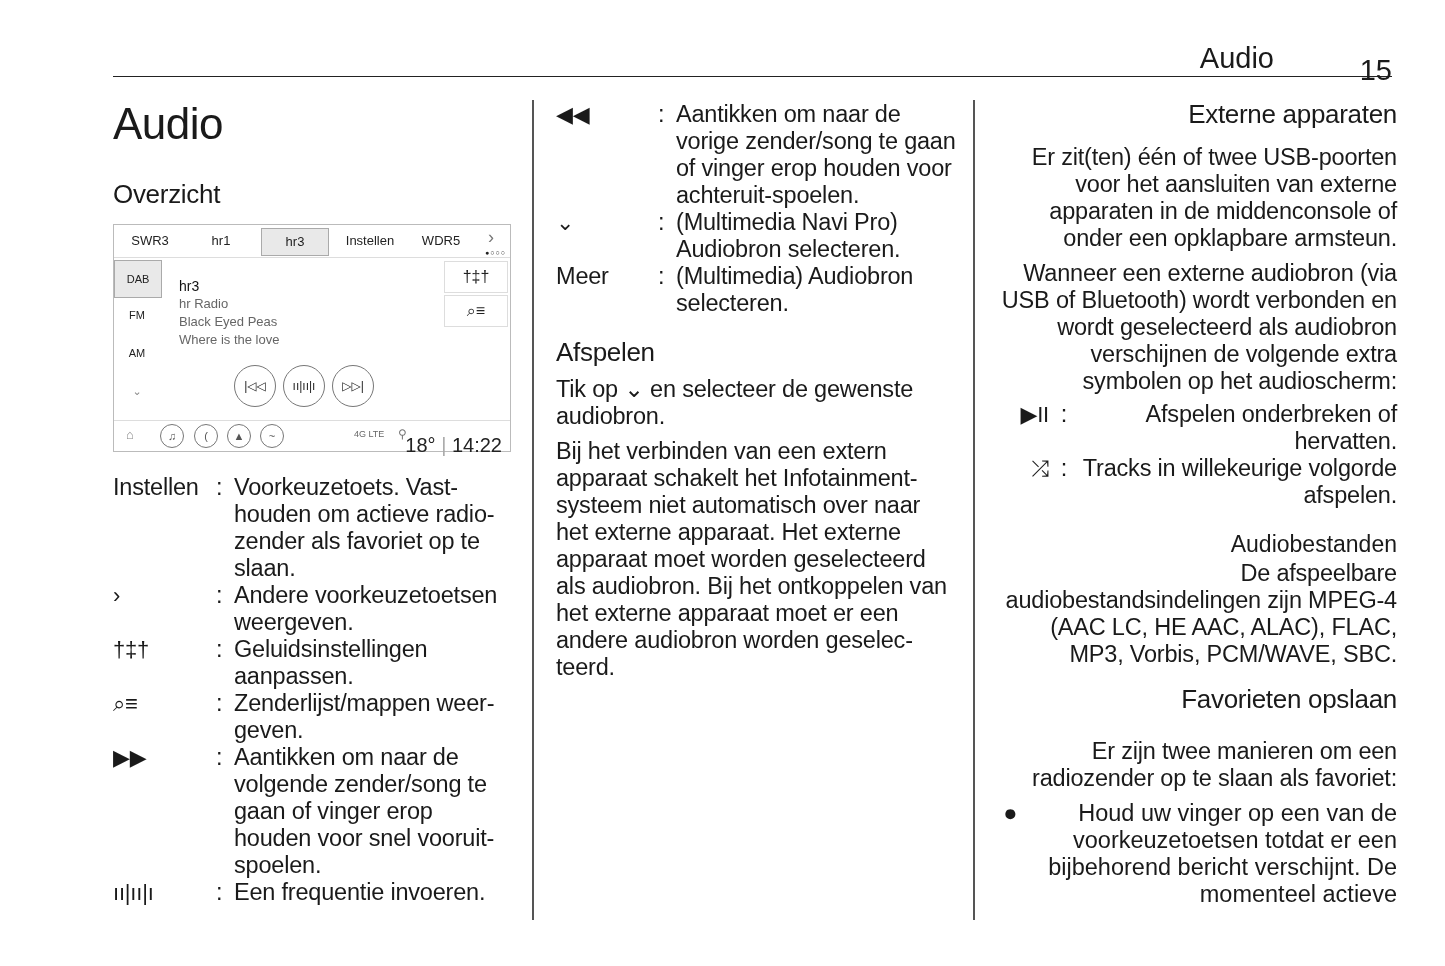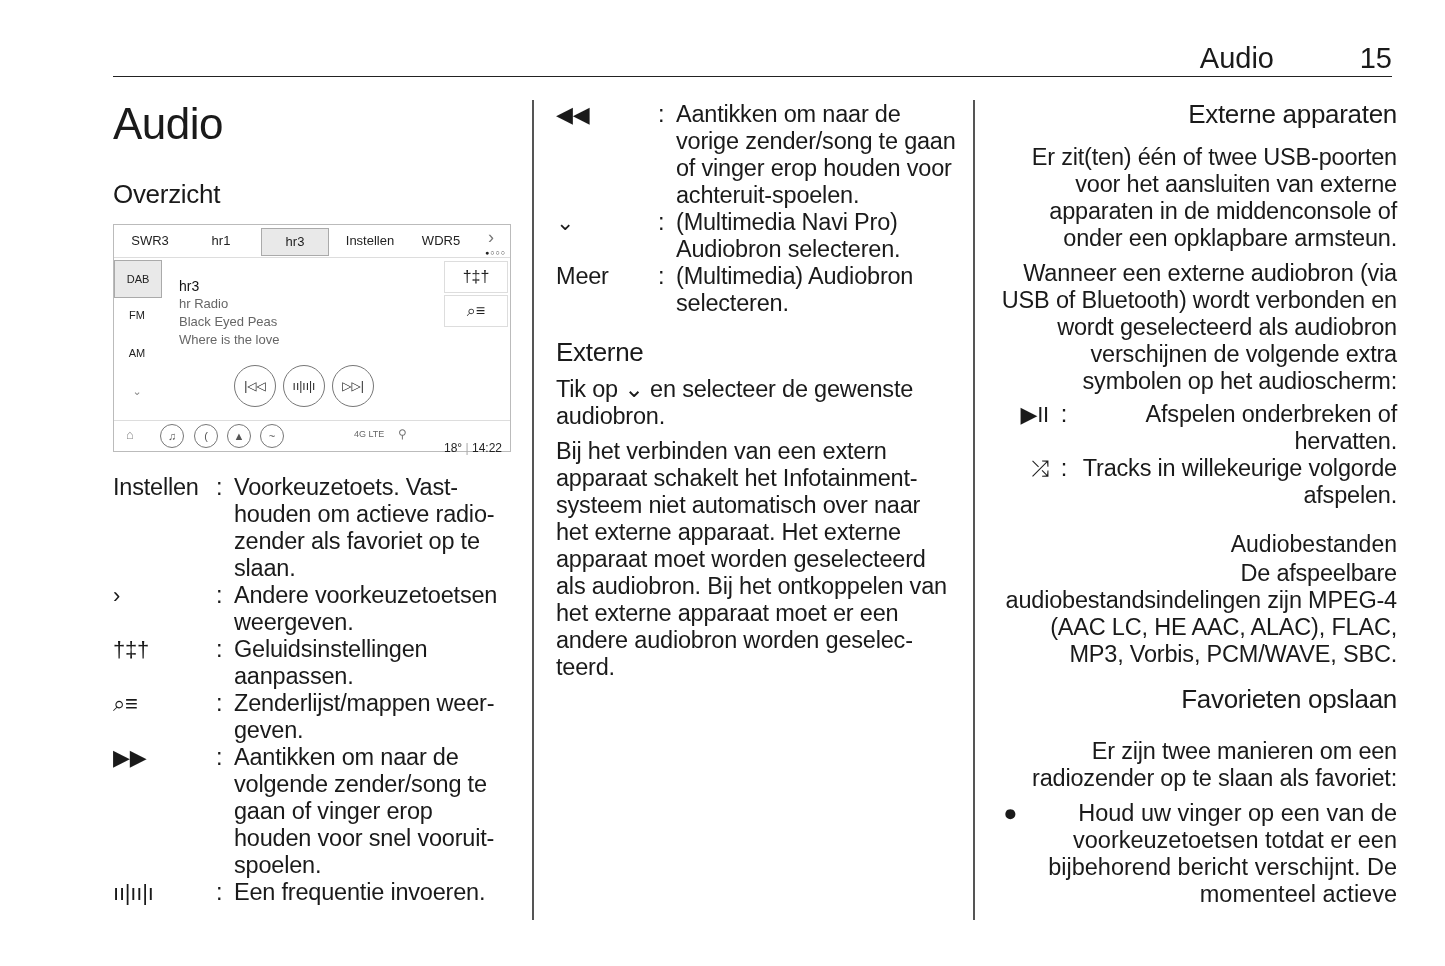--- a/index.html
+++ b/index.html
@@ -1,21 +1,21 @@
 <!DOCTYPE html>
 <html><head>
 <meta charset="utf-8">
 <style>
   html, body { margin: 0; padding: 0; background: #fff; }
   body { width: 1445px; height: 966px; position: relative; overflow: hidden;
          font-family: "Liberation Sans", sans-serif; color: #1a1a1a; }
   .running-head { position: absolute; left: 113px; top: 40px; width: 1279px; height: 36px;
                   border-bottom: 1.5px solid #222; }
   .running-head .sec { position: absolute; right: 118px; top: 2px; font-size: 29px; }
-  .running-head .pg  { position: absolute; right: 0; top: 2px; font-size: 29px; }
+  .running-head .pg  { position: absolute; right: 0; top: 14px; font-size: 29px; }
 
   .col { position: absolute; top: 95px; }
   .col1 { left: 113px; width: 400px; }
   .col2 { left: 556px; width: 400px; }
   .col3 { left: 997px; width: 400px; text-align: right; }
   .vrule { position: absolute; top: 100px; width: 1.5px; height: 820px; background: #555; }
   .vr1 { left: 532px; } .vr2 { left: 973px; }
 
   h1 { font-size: 44px; font-weight: normal; margin: 4px 0 0 0; letter-spacing: -0.5px; }
   h2 { font-size: 26px; font-weight: normal; margin: 0; letter-spacing: -0.3px; }
@@ -42,21 +42,21 @@
   .bands .band.active { background: #e9e9e9; border: 1px solid #aaa; }
   .info { position: absolute; left: 65px; top: 52px; font-size: 13px; line-height: 18px; color: #666; }
   .info .st { color: #111; font-size: 14px; }
   .sidebtn { position: absolute; left: 330px; width: 62px; height: 30px; border: 1px solid #ddd;
              display: flex; align-items: center; justify-content: center; }
   .ctrl { position: absolute; top: 140px; width: 40px; height: 40px; border: 1.5px solid #777; border-radius: 50%;
           display: flex; align-items: center; justify-content: center; font-size: 12px; }
   .statusbar { position: absolute; left: 0; bottom: 0; width: 396px; height: 30px; border-top: 1px solid #ddd; }
   .sbicon { position: absolute; top: 3px; width: 22px; height: 22px; border: 1.5px solid #777; border-radius: 50%;
             font-size: 11px; display: flex; align-items: center; justify-content: center; color: #555; }
-  .temp { position: absolute; right: 8px; top: 20px; font-size: 12px; }
+  .temp { position: absolute; right: 8px; top: 13px; font-size: 20px; }
 
   .bullet { display: flex; font-size: 23.5px; line-height: 27px; }
   .bullet .dot { width: 46px; padding-left: 6px; }
   .sym { font-size: 22px; }
 </style>
 </head>
 <body>
 
 <div class="running-head">
   <span class="sec">Audio</span>
@@ -168,21 +168,21 @@
       <span class="term sym">⌄</span>
       <span class="colon">:</span>
       <span class="desc">(Multimedia Navi Pro) Audiobron selecteren.</span>
     </div>
     <div class="defrow">
       <span class="term">Meer</span>
       <span class="colon">:</span>
       <span class="desc">(Multimedia) Audiobron selecteren.</span>
     </div>
   </div>
-  <h2 style="margin-top:20px">Externe</h2>
+  <h2 style="margin-top:20px">Afspelen</h2>
   <p style="margin-top:8px">Tik op ⌄ en selecteer de gewenste audiobron.</p>
   <p style="margin-top:8px">Bij het verbinden van een extern apparaat schakelt het Infotainment-systeem niet automatisch over naar het externe apparaat. Het externe apparaat moet worden geselecteerd als audiobron. Bij het ontkoppelen van het externe apparaat moet er een andere audiobron worden geselec-teerd.</p>
 </div>
 
 <div class="col col3">
   <h2 style="margin-top:4px">Externe apparaten</h2>
   <p style="margin-top:14px">Er zit(ten) één of twee USB-poorten voor het aansluiten van externe apparaten in de middenconsole of onder een opklapbare armsteun.</p>
   <p style="margin-top:8px">Wanneer een externe audiobron (via USB of Bluetooth) wordt verbonden en wordt geselecteerd als audiobron verschijnen de volgende extra symbolen op het audioscherm:</p>
   <div class="deflist" style="margin-top:6px">
     <div class="defrow">

